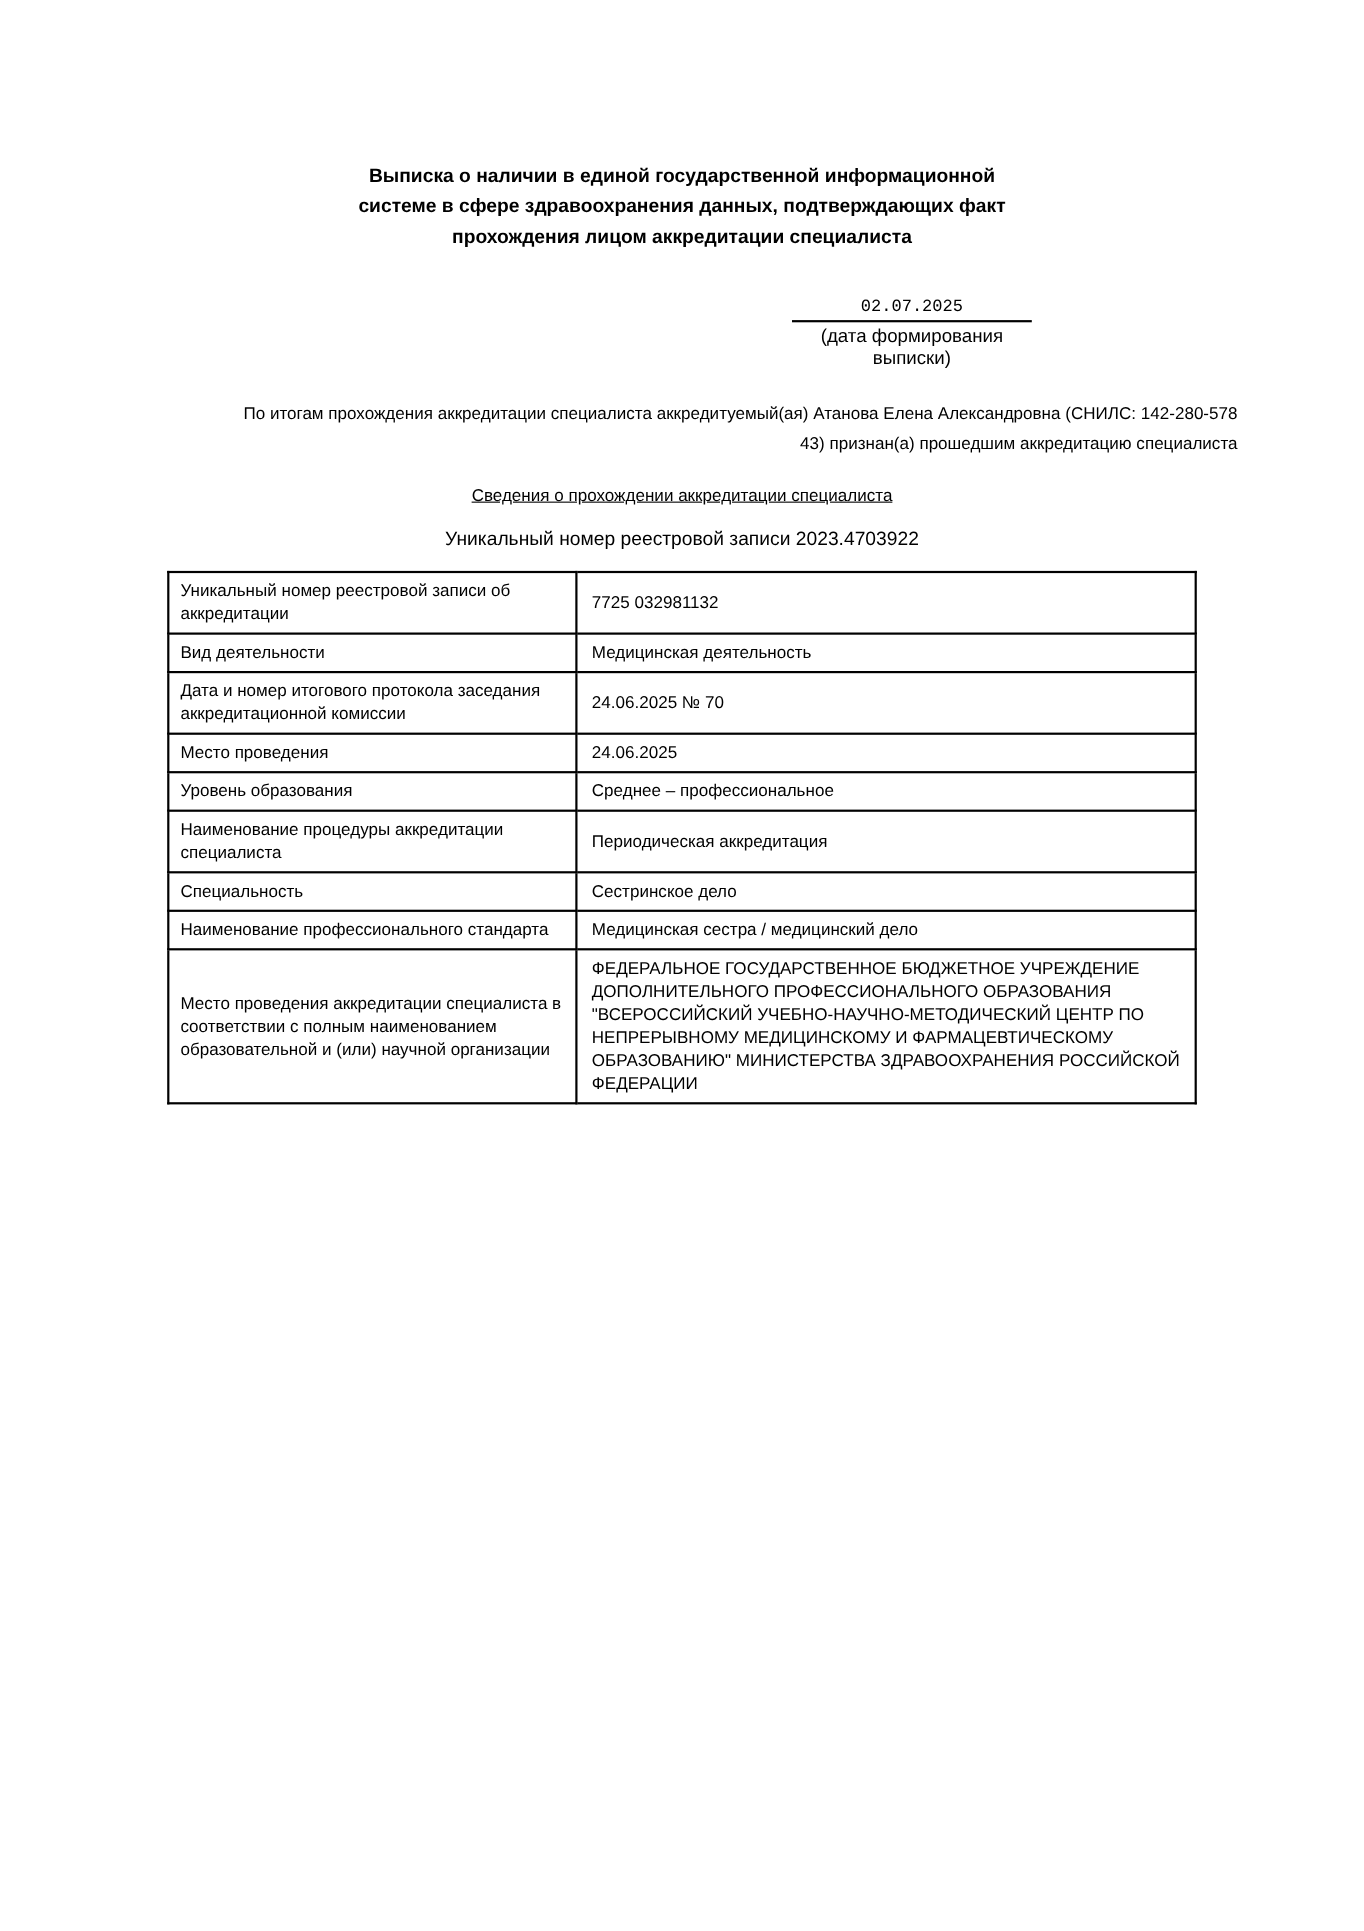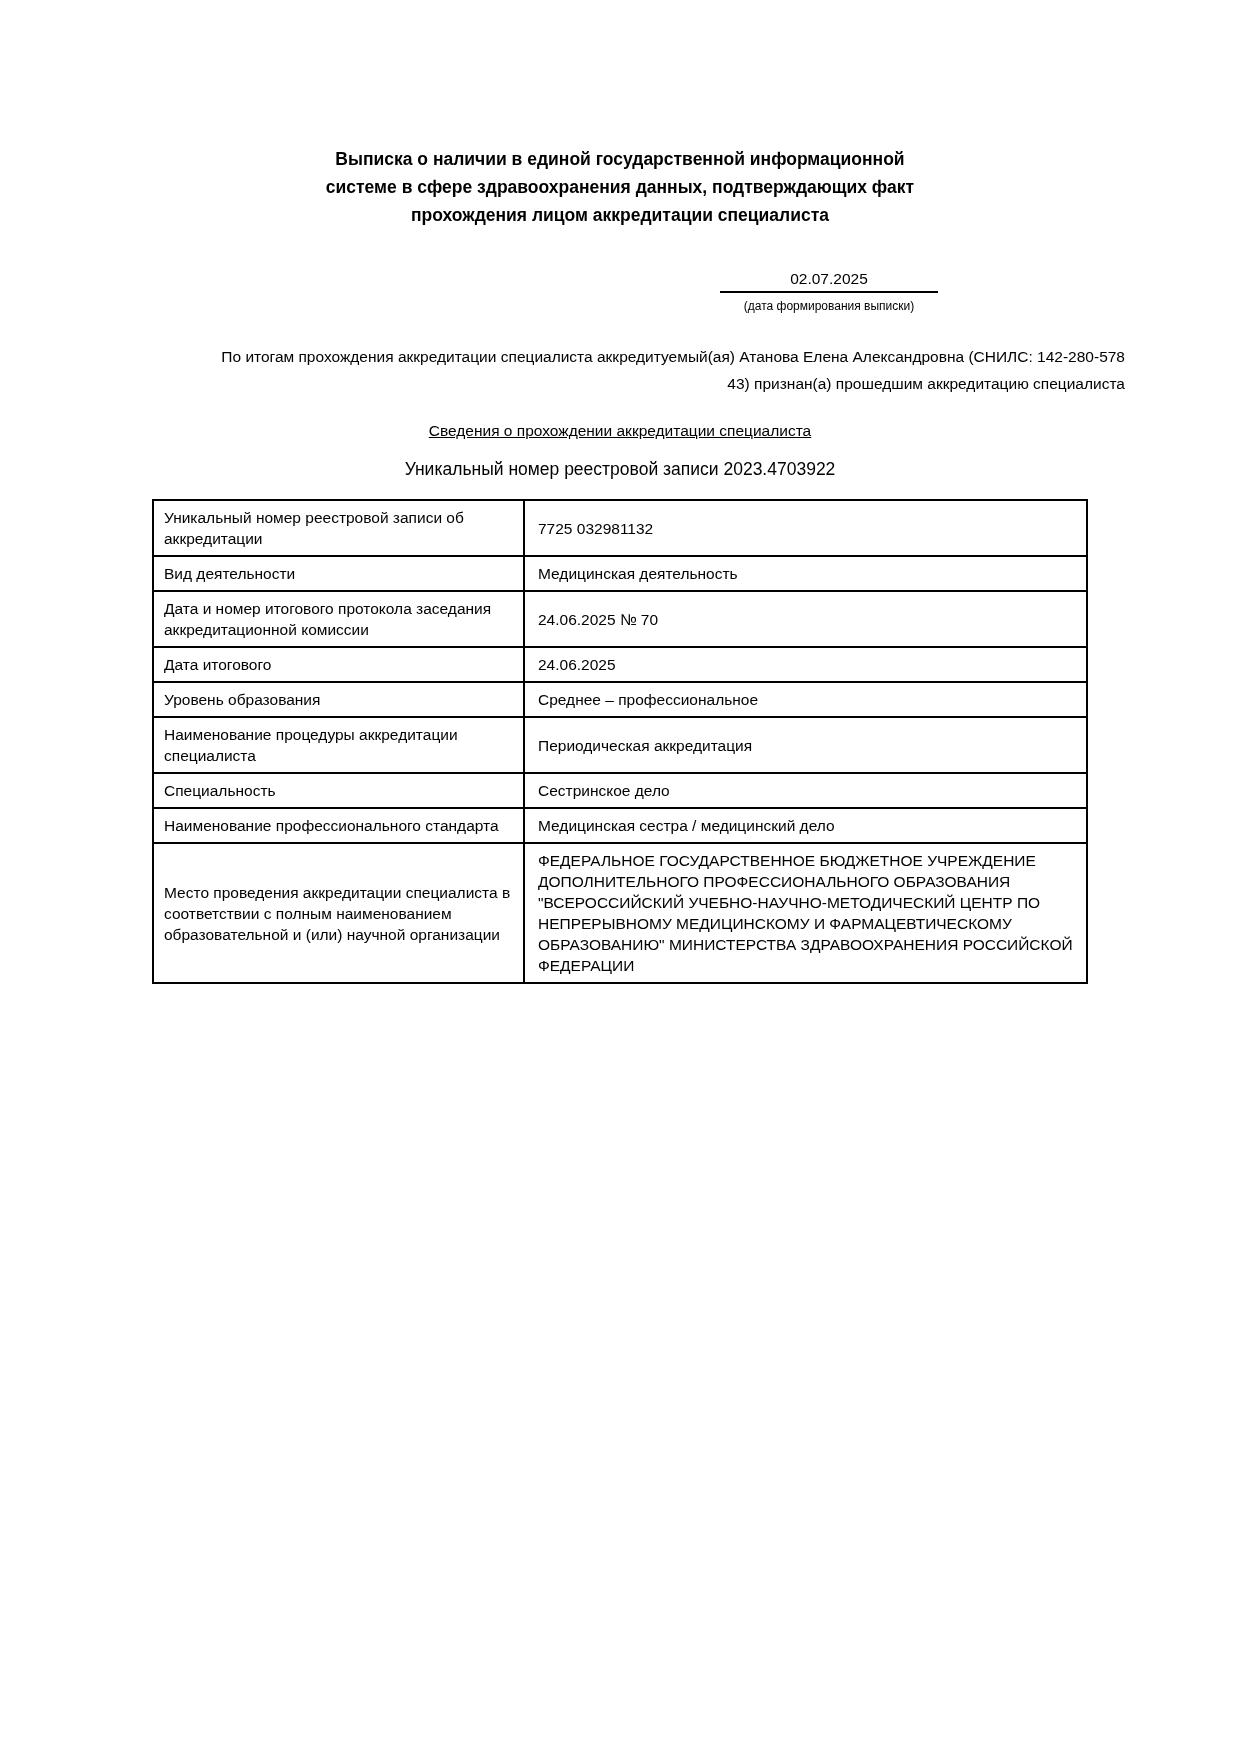--- a/index.html
+++ b/index.html
@@ -29,26 +29,27 @@
     margin-top: 40px;
   }
   .date-value {
     width: 218px;
     margin-left: 568px;
     text-align: center;
     font-size: 15.5px;
     line-height: 20px;
     padding-bottom: 2px;
     border-bottom: 2px solid #000000;
+    font-family: Liberation Mono, monospace;
   }
   .date-caption {
     width: 240px;
     margin-left: 557px;
     text-align: center;
-    font-size: 12px;
+    font-size: 17px;
     line-height: 20px;
     margin-top: 3px;
   }
   .intro-paragraph {
     margin-top: 27px;
     margin-left: -37px;
     margin-right: -37px;
     text-align: right;
     font-size: 15.5px;
     line-height: 27px;
@@ -114,21 +115,21 @@
           </tr>
           <tr>
             <td class="cell-label">Вид деятельности</td>
             <td class="cell-value">Медицинская деятельность</td>
           </tr>
           <tr>
             <td class="cell-label">Дата и номер итогового протокола заседания аккредитационной комиссии</td>
             <td class="cell-value">24.06.2025 № 70</td>
           </tr>
           <tr>
-            <td class="cell-label">Дата итогового</td>
+            <td class="cell-label">Место проведения</td>
             <td class="cell-value">24.06.2025</td>
           </tr>
           <tr>
             <td class="cell-label">Уровень образования</td>
             <td class="cell-value">Среднее – профессиональное</td>
           </tr>
           <tr>
             <td class="cell-label">Наименование процедуры аккредитации специалиста</td>
             <td class="cell-value">Периодическая аккредитация</td>
           </tr>

